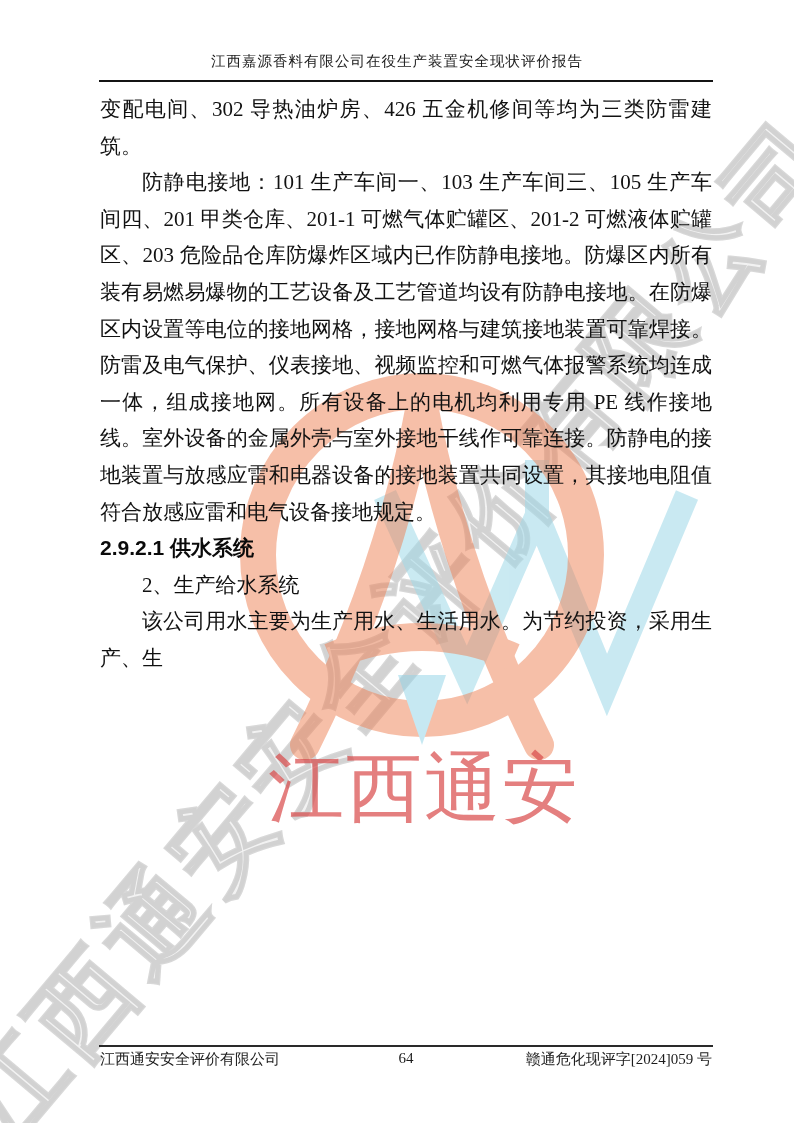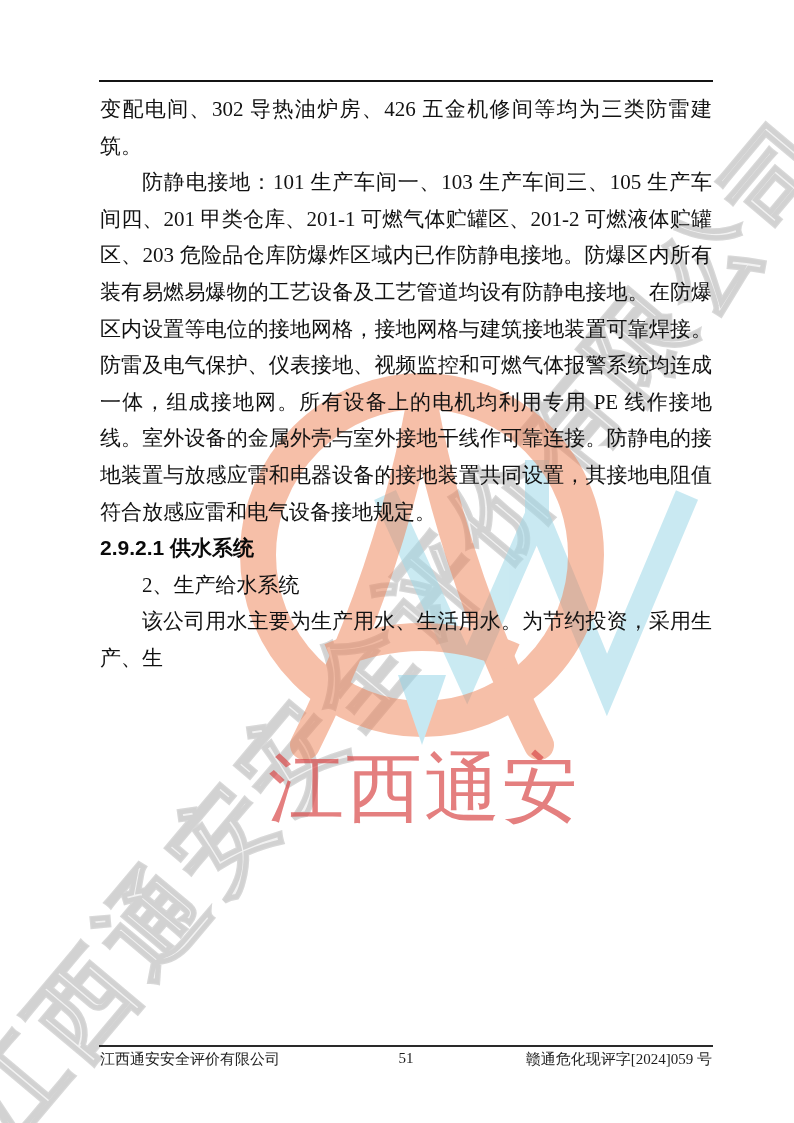--- a/index.html
+++ b/index.html
@@ -96,30 +96,31 @@
       <circle cx="210" cy="210" r="164" fill="none" stroke="#EE8054" stroke-width="36"></circle>
       <path d="M210,55 Q178,230 93,400" fill="none" stroke="#EE8054" stroke-width="30" stroke-linecap="round"></path>
       <path d="M210,55 Q242,230 327,400" fill="none" stroke="#EE8054" stroke-width="30" stroke-linecap="round"></path>
       <path d="M118,312 Q210,272 302,312" fill="none" stroke="#EE8054" stroke-width="28"></path>
       <path d="M186,330 L234,330 L210,400 Z" fill="#8FD2E6"></path>
     </g>
   </svg>
 
   <div class="wm wm-redtext">江西通安</div>
 
+  <div class="header-title">江西嘉源香料有限公司在役生产装置安全现状评价报告</div>
   <div class="header-rule"></div>
 
   <div class="body-text">
     <p>变配电间、302 导热油炉房、426 五金机修间等均为三类防雷建筑。</p>
     <p class="indent">防静电接地：101 生产车间一、103 生产车间三、105 生产车间四、201 甲类仓库、201-1 可燃气体贮罐区、201-2 可燃液体贮罐区、203 危险品仓库防爆炸区域内已作防静电接地。防爆区内所有装有易燃易爆物的工艺设备及工艺管道均设有防静电接地。在防爆区内设置等电位的接地网格，接地网格与建筑接地装置可靠焊接。防雷及电气保护、仪表接地、视频监控和可燃气体报警系统均连成一体，组成接地网。所有设备上的电机均利用专用 PE 线作接地线。室外设备的金属外壳与室外接地干线作可靠连接。防静电的接地装置与放感应雷和电器设备的接地装置共同设置，其接地电阻值符合放感应雷和电气设备接地规定。</p>
     <div class="sec-h">2.9.2.1 供水系统</div>
     <p class="indent">2、生产给水系统</p>
     <p class="indent">该公司用水主要为生产用水、生活用水。为节约投资，采用生产、生</p>
   </div>
 
   <div class="footer-rule"></div>
   <div class="footer">
     <span class="f-left">江西通安安全评价有限公司</span>
-    <span class="f-page">51</span>
+    <span class="f-page">64</span>
     <span class="f-right">赣通危化现评字[2024]059 号</span>
   </div>
 
 </div>
 
 </body></html>

